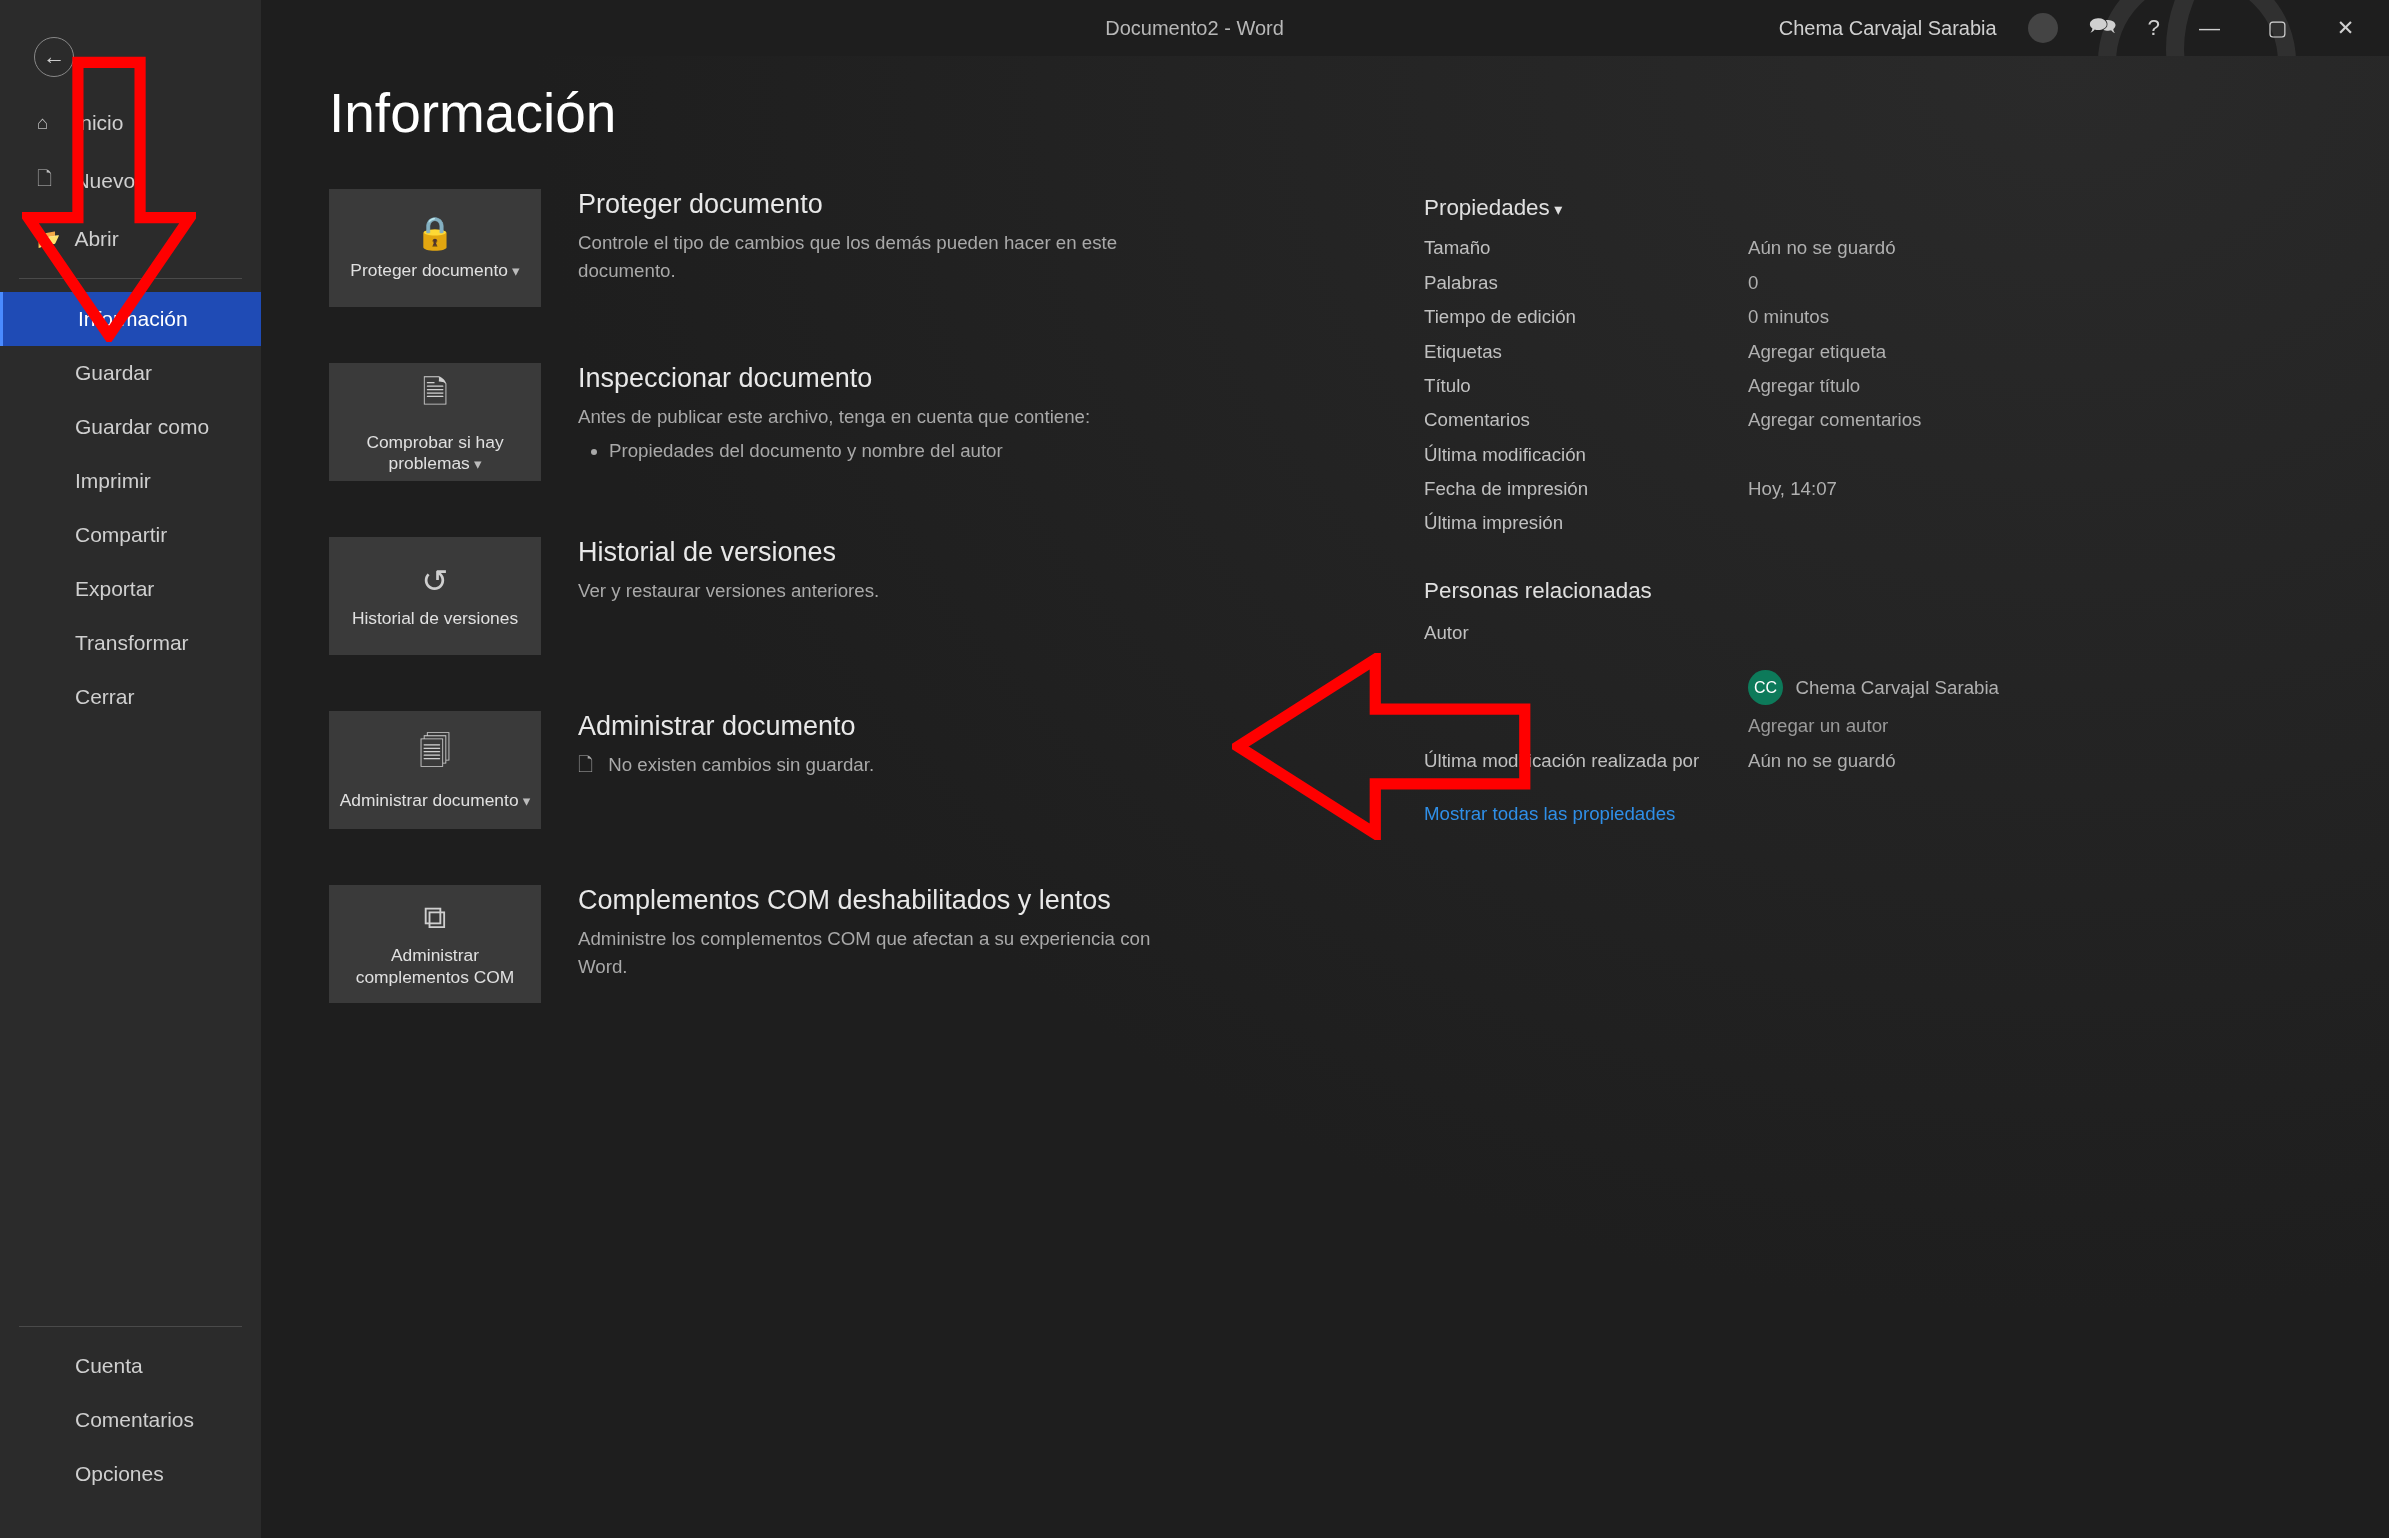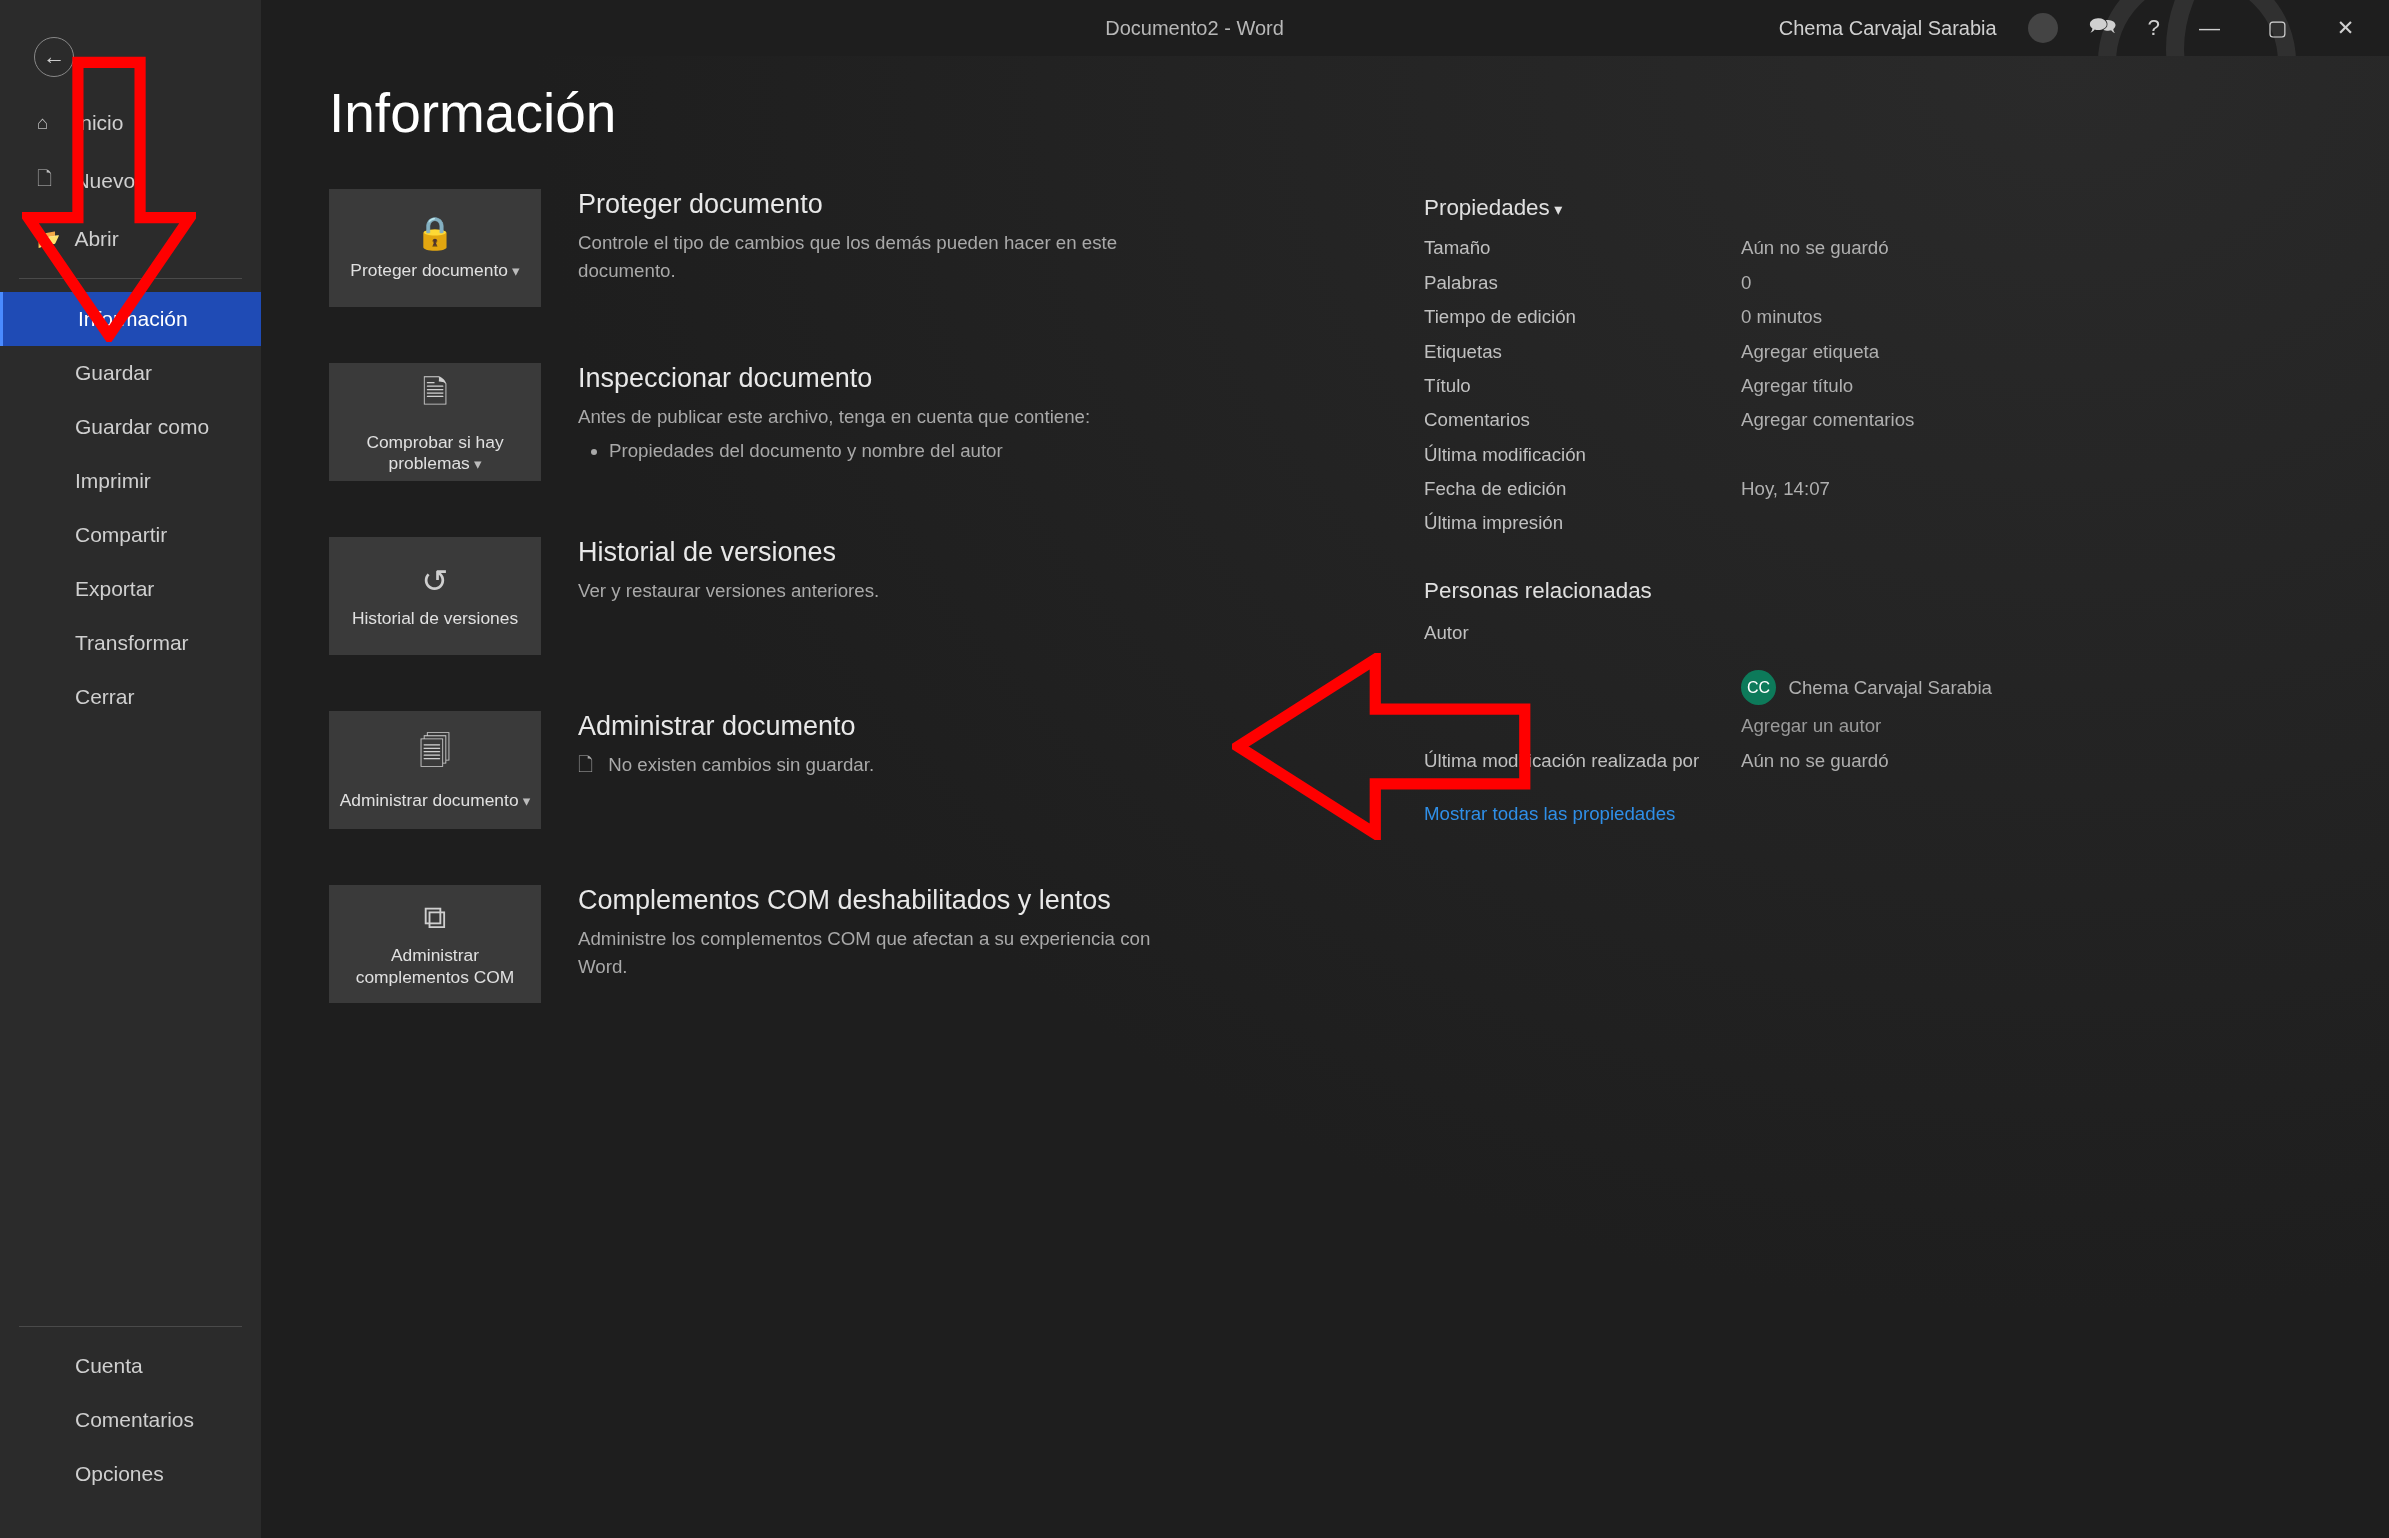--- a/index.html
+++ b/index.html
@@ -103,21 +103,21 @@
   .tile-btn .caret::after { content:" ▾"; font-size:15px; color:#bbb; }
 
   .section-title { font-size: 27px; color:#e8e8e8; margin-bottom: 8.7px; font-weight:400; }
   .section-desc { font-size: 18.7px; color:#a9a9a9; line-height:1.5; max-width: 622px; }
   .section-desc ul { margin: 6.2px 0 0 31px; }
   .inline-doc-icon { display:inline-block; font-size:18.7px; margin-right:10px; color:#aaa; }
 
   
   .prop-head { font-size: 22.4px; color:#e0e0e0; margin-bottom: 10px; }
   .prop-head.caret::after { content:" ▾"; font-size:16px; }
-  .prop-row { display:flex; gap: 18px; font-size: 18.7px; padding: 6.2px 0; }
+  .prop-row { display:flex; gap: 25px; font-size: 18.7px; padding: 6.2px 0; }
   .prop-row .plabel { width: 299px; color:#c0c0c0; }
   .prop-row .pvalue { color:#b0b0b0; }
   .sec-head { font-size: 22.4px; color:#e0e0e0; margin-top: 37px; margin-bottom: 12.4px; }
   .author-chip { display:flex; align-items:center; gap:12.4px;margin-top:48px; }
   .author-avatar { width:35px; height:35px; border-radius:50%; background:#0d7a5a; color:#fff; display:flex; align-items:center; justify-content:center; font-size:16px; }
   .link { color:#2f8fe8; cursor:pointer; font-size:18.7px; margin-top:25px; display:inline-block; }
 
   
   .annot-down {
     position: absolute;
@@ -327,21 +327,21 @@
       <div class="prop-row">
           <div class="plabel">Comentarios</div>
           <div class="pvalue">Agregar comentarios</div>
         </div>
 
       <div class="prop-row">
           <div class="plabel">Última modificación</div>
           <div class="pvalue"></div>
         </div>
       <div class="prop-row">
-          <div class="plabel">Fecha de edición</div>
+          <div class="plabel">Fecha de impresión</div>
           <div class="pvalue">Hoy, 14:07</div>
         </div>
       <div class="prop-row">
           <div class="plabel">Última impresión</div>
           <div class="pvalue"></div>
         </div>
 
       <div class="sec-head">Personas relacionadas</div>
       <div class="prop-row">
         <div class="plabel">Autor</div>

